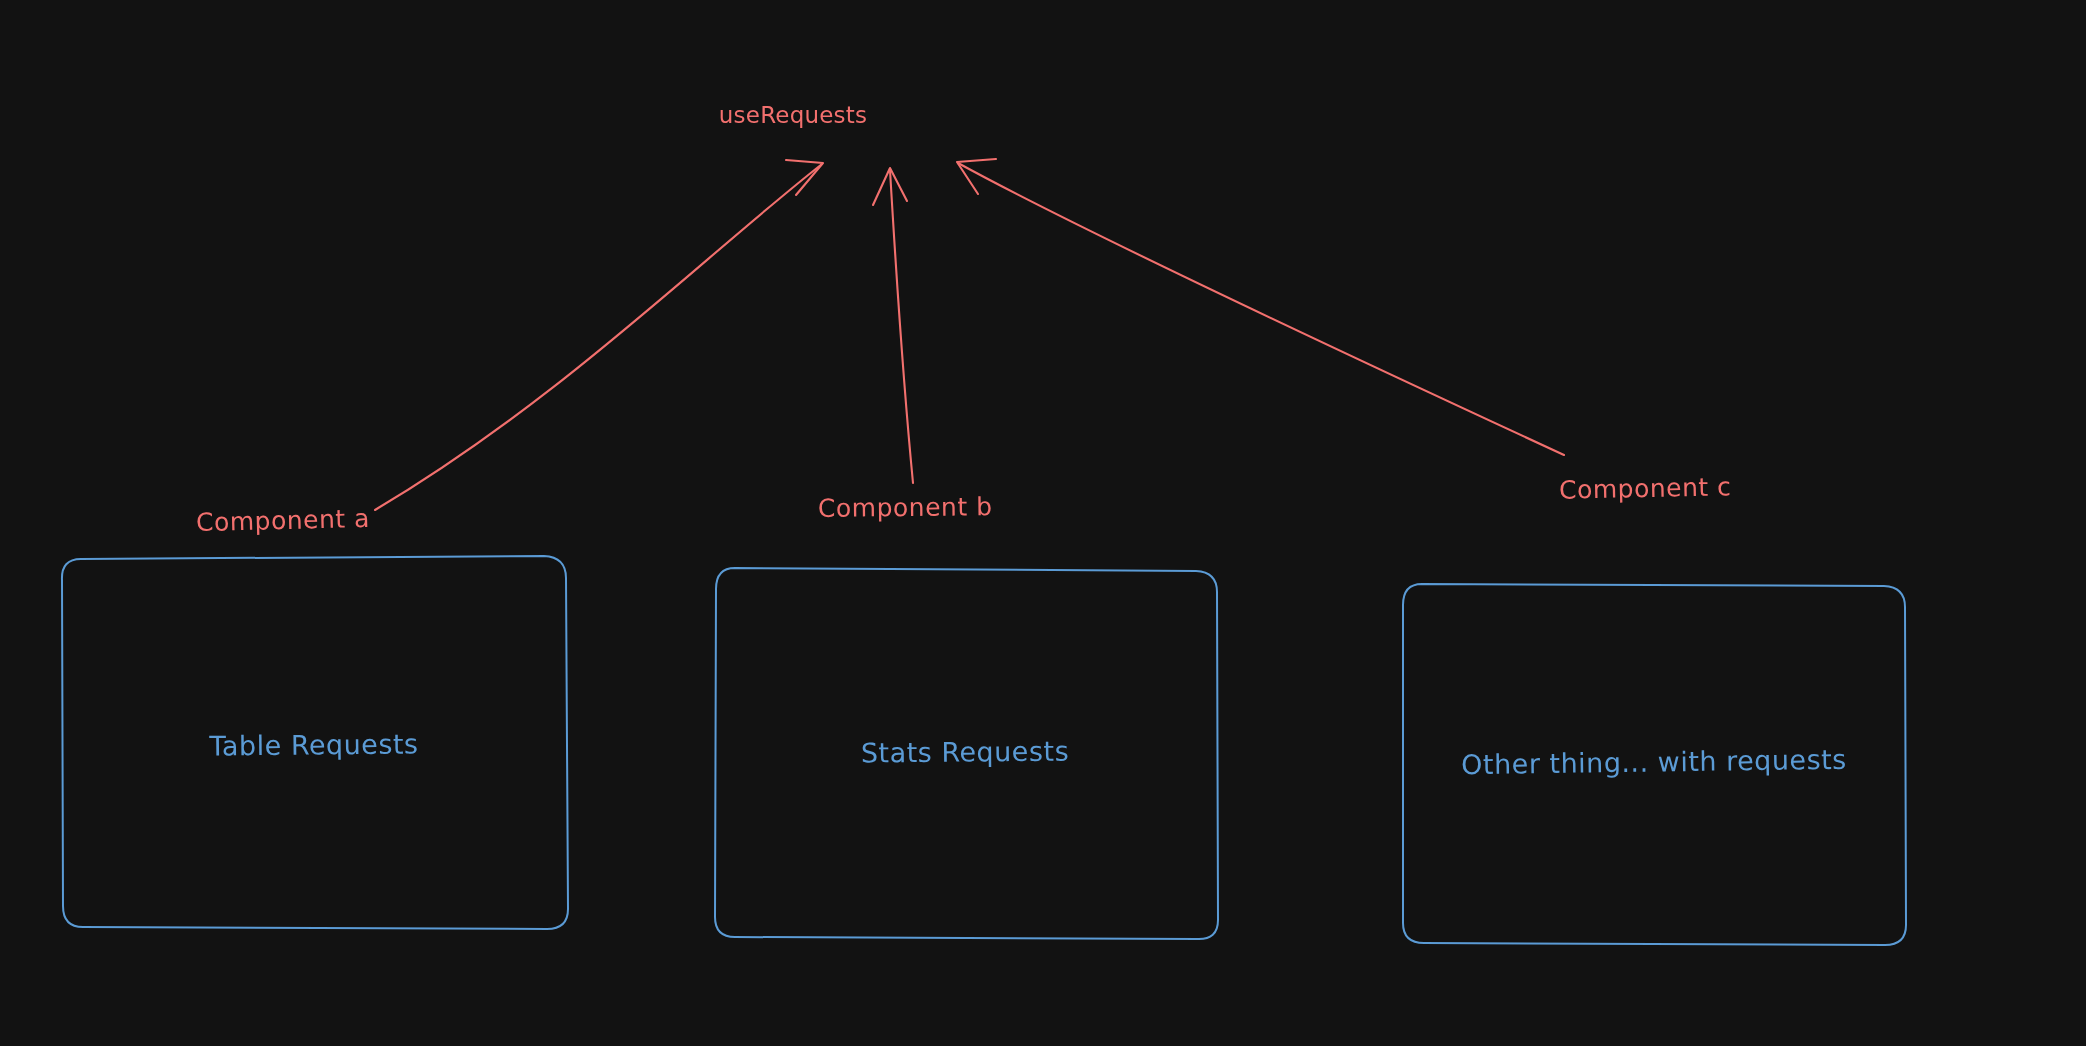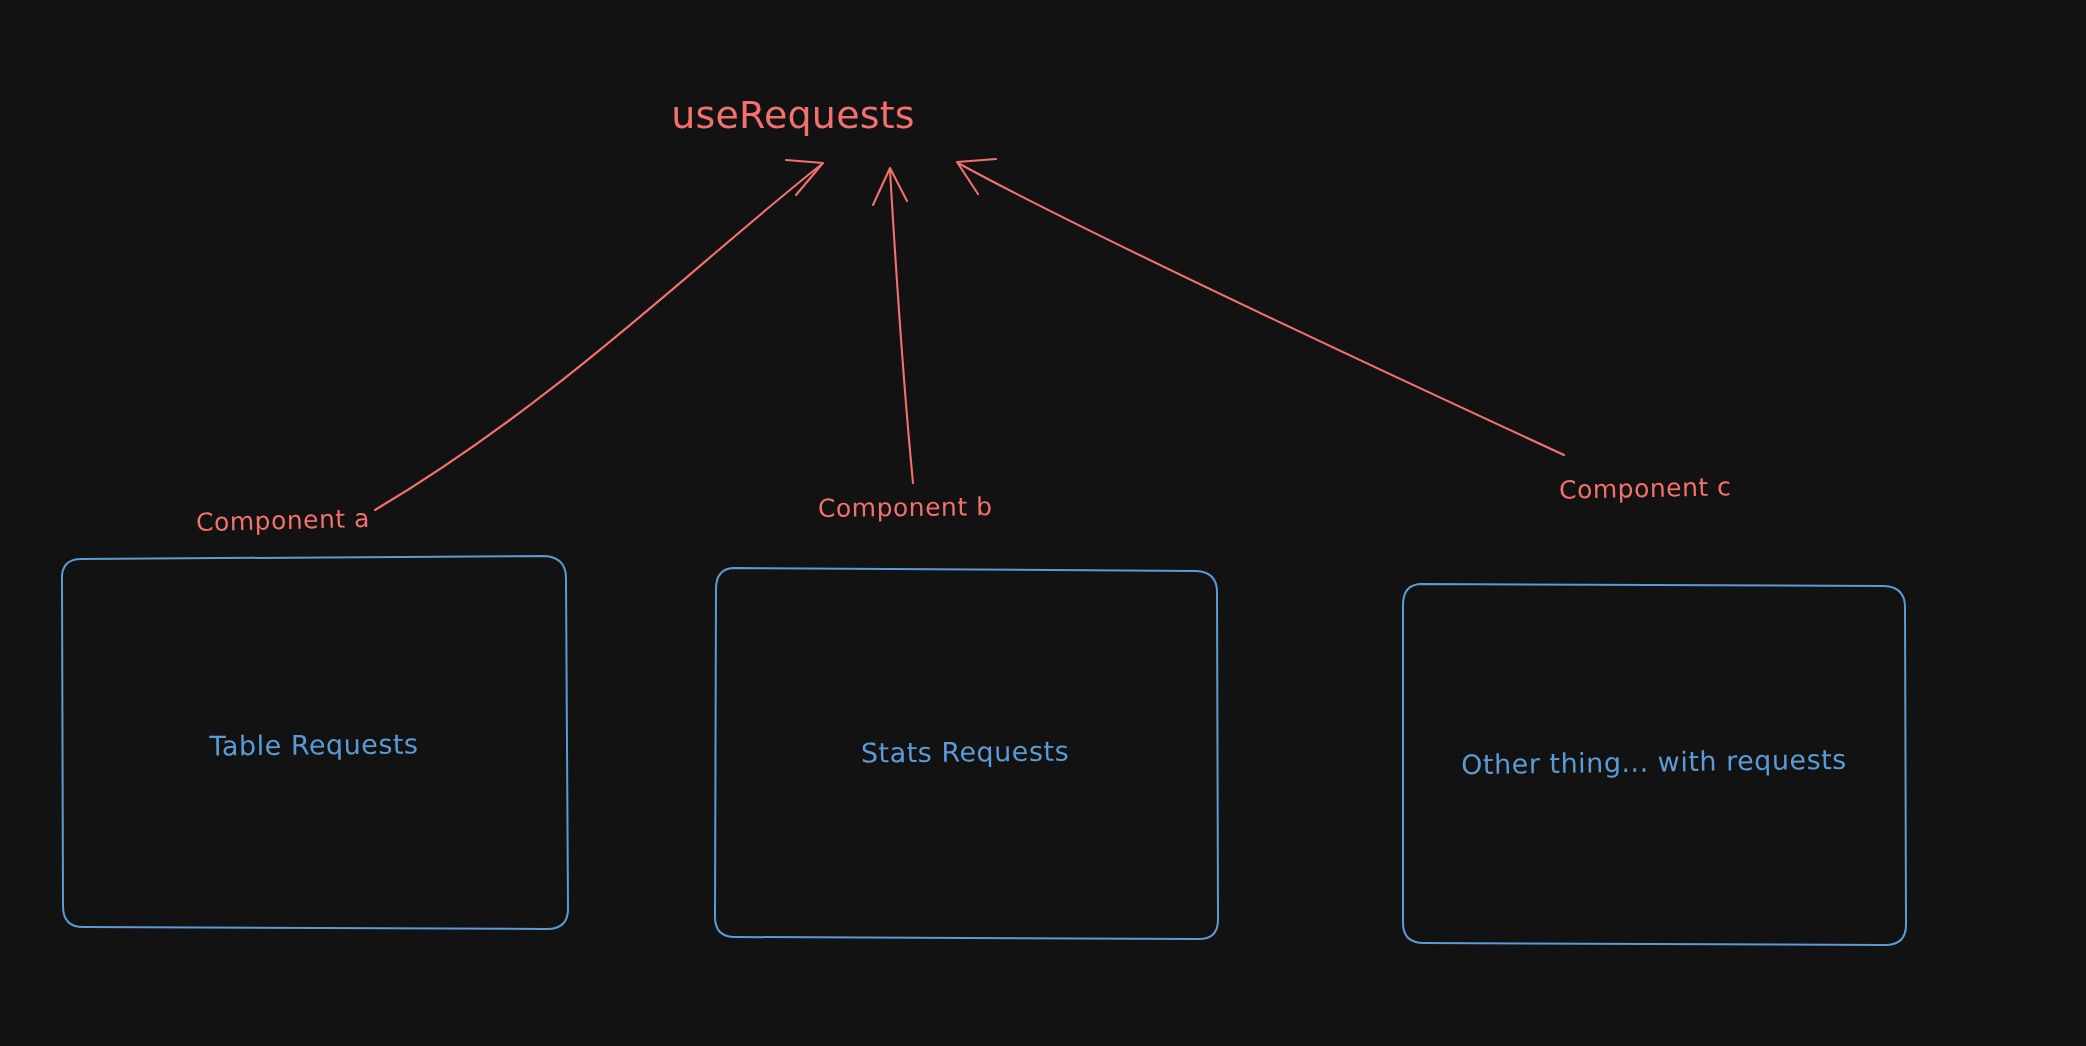--- a/index.html
+++ b/index.html
@@ -34,21 +34,21 @@
     letter-spacing: 0.5px;
     user-select: none;
   }
   .label-red {
     color: #f2706e;
   }
   .label-blue {
     color: #5b9bd5;
   }
   #title-use-requests {
-    font-size: 38px;
+    font-size: 23px;
     left: 793px;
     top: 115px;
     transform: translate(-50%, -50%);
     letter-spacing: 0.2px;
     text-align: center;
   }
   #label-component-a {
     font-size: 25px;
     left: 196px;
     top: 506px;

